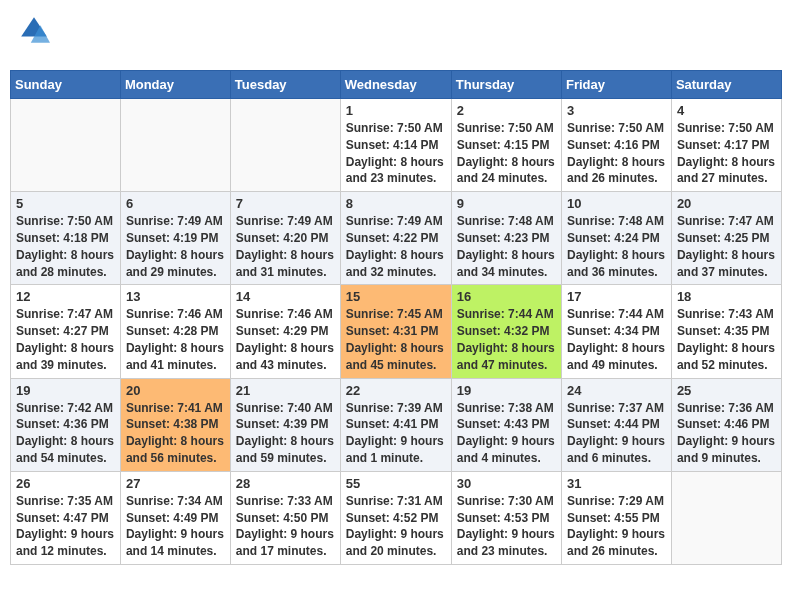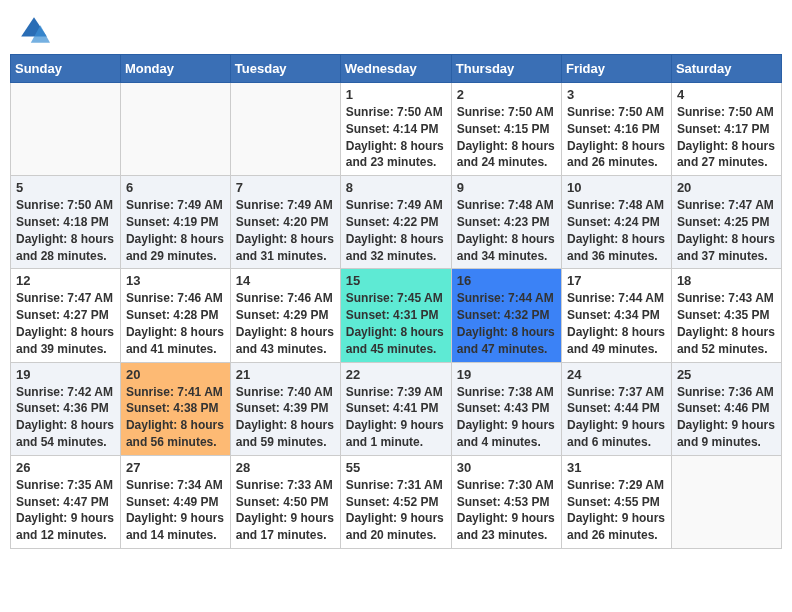--- a/index.html
+++ b/index.html
@@ -92,20 +92,21 @@
       font-size: 12px;
       line-height: 1.4;
       color: #333;
       font-weight: bold;
     }
     .empty-cell {
       background: #f9f9f9 !important;
     }
     .cal-wrapper {
       padding: 0 10px 10px 10px;
+      margin-top: 16px;
     }
   </style>
 </head>
 <body>
 
 <div class="header">
   <div class="logo">
     <svg class="logo-icon" viewBox="0 0 40 40">
       <polygon points="20,4 36,28 4,28" fill="#2a6db5"></polygon>
       <polygon points="28,14 40,36 16,36" fill="#3a8fd4" opacity="0.7"></polygon>
@@ -234,28 +235,28 @@
 Daylight: 8 hours
 and 41 minutes.</div>
           </td>
           <td style="background: rgb(255, 255, 255);">
             <span class="day-num">14</span>
             <div class="day-info" style="white-space: pre-line;">Sunrise: 7:46 AM
 Sunset: 4:29 PM
 Daylight: 8 hours
 and 43 minutes.</div>
           </td>
-          <td style="background: #5eead4;">
+          <td style="background: #fdba74;">
             <span class="day-num">15</span>
             <div class="day-info" style="white-space: pre-line;">Sunrise: 7:45 AM
 Sunset: 4:31 PM
 Daylight: 8 hours
 and 45 minutes.</div>
           </td>
-          <td style="background: #3b82f6;">
+          <td style="background: #bef264;">
             <span class="day-num">16</span>
             <div class="day-info" style="white-space: pre-line;">Sunrise: 7:44 AM
 Sunset: 4:32 PM
 Daylight: 8 hours
 and 47 minutes.</div>
           </td>
           <td style="background: rgb(255, 255, 255);">
             <span class="day-num">17</span>
             <div class="day-info" style="white-space: pre-line;">Sunrise: 7:44 AM
 Sunset: 4:34 PM

